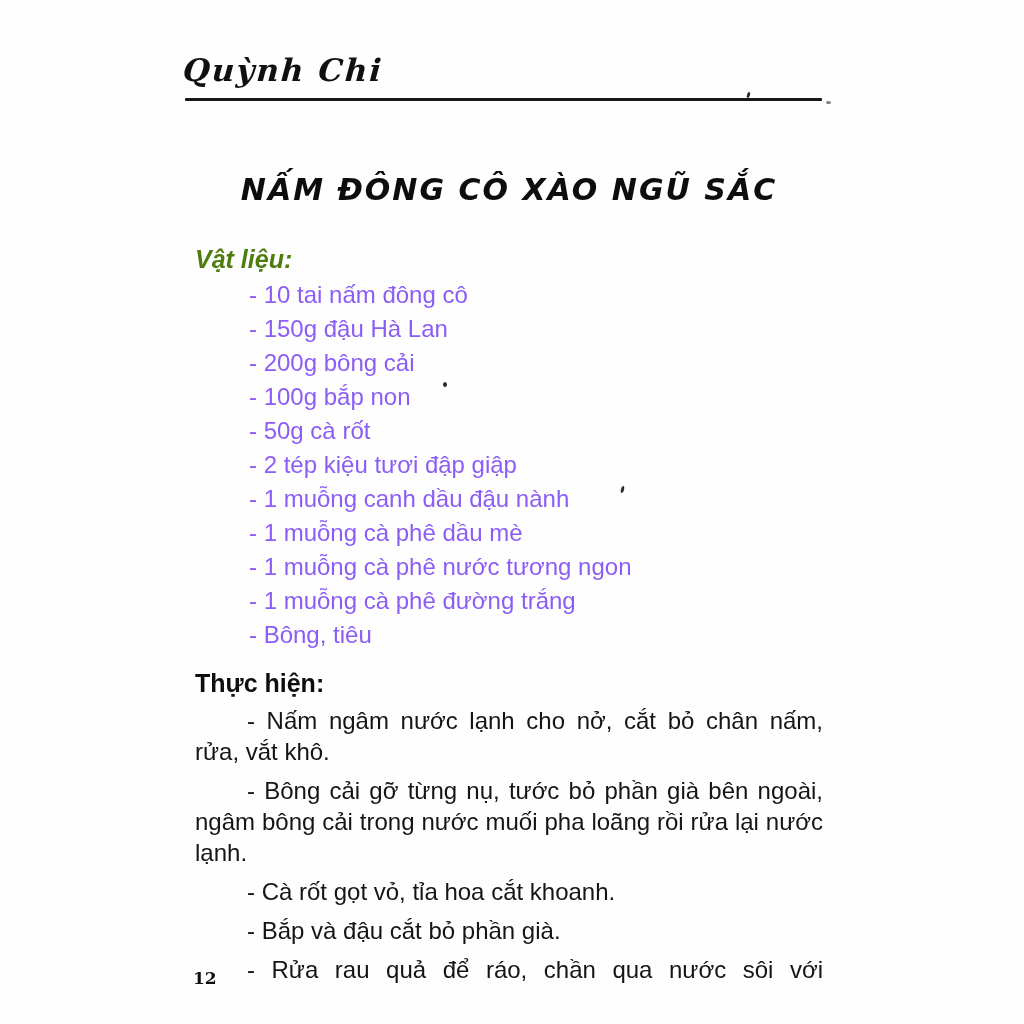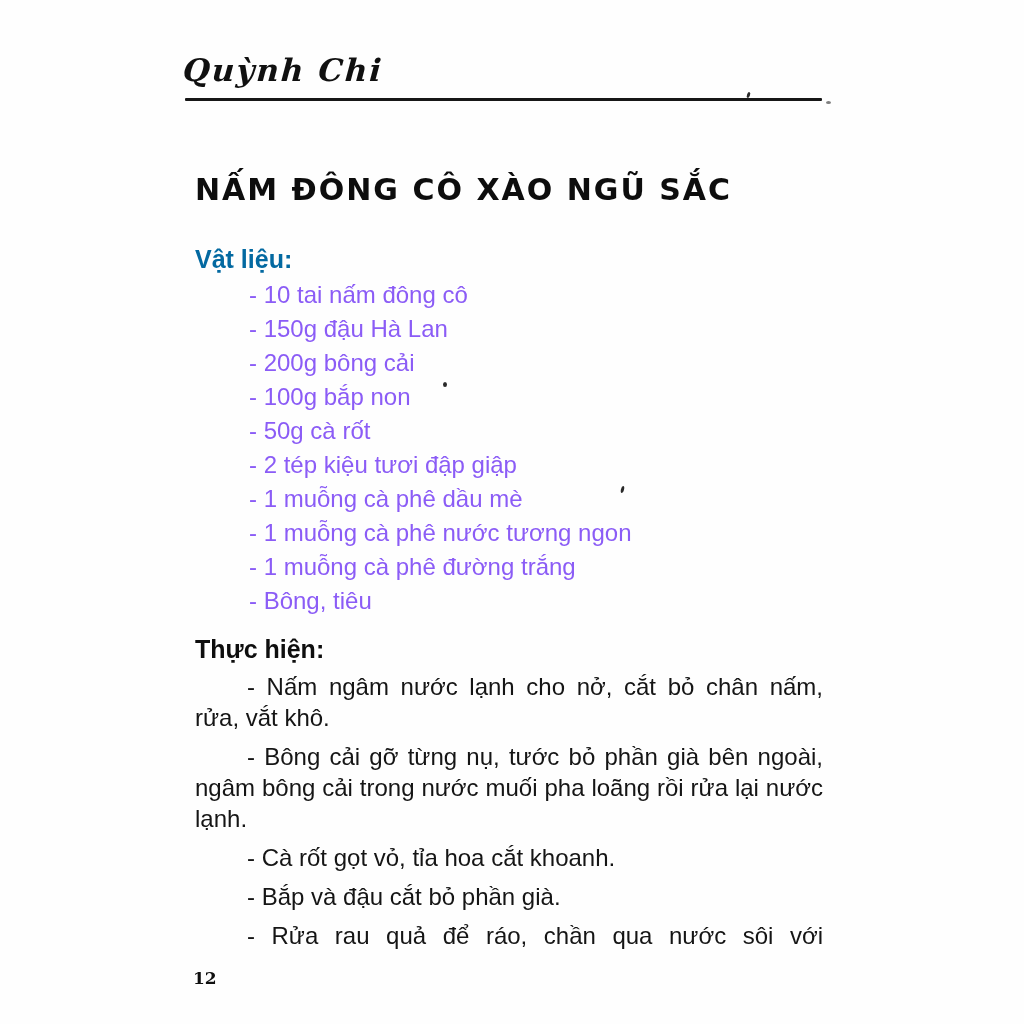--- a/index.html
+++ b/index.html
@@ -40,33 +40,35 @@
   }
   
   .content {
     position: absolute;
     left: 195px;
     top: 172px;
     width: 628px;
   }
   .recipe-title {
     margin: 0 0 38px 0;
-    text-align: left;
+    text-align: center;
     font-family: "DejaVu Sans", sans-serif;
     font-weight: 800;
     font-size: 30px;
     letter-spacing: 2px;
     color: #0d0d0d;
     white-space: nowrap;
+    font-style: italic;
   }
   .section-heading {
     margin: 0 0 4px 0;
     font-size: 25px;
     font-weight: bold;
-    color: #0369a1;
+    color: #4d7c0f;
+    font-style: italic;
   }
   .ingredient-list {
     list-style: none;
     margin: 2px 0 6px 0;
     padding: 0 0 0 54px;
     font-size: 24px;
     line-height: 34px;
     color: #8b5cf6;
   }
   .steps-heading {
@@ -121,20 +123,21 @@
 
     <h2 class="section-heading">Vật liệu:</h2>
 
     <ul class="ingredient-list">
       <li>- 10 tai nấm đông cô</li>
       <li>- 150g đậu Hà Lan</li>
       <li>- 200g bông cải</li>
       <li>- 100g bắp non</li>
       <li>- 50g cà rốt</li>
       <li>- 2 tép kiệu tươi đập giập</li>
+      <li>- 1 muỗng canh dầu đậu nành</li>
       <li>- 1 muỗng cà phê dầu mè</li>
       <li>- 1 muỗng cà phê nước tương ngon</li>
       <li>- 1 muỗng cà phê đường trắng</li>
       <li>- Bông, tiêu</li>
     </ul>
 
     <h2 class="steps-heading">Thực hiện:</h2>
 
     <p class="step-para">- Nấm ngâm nước lạnh cho nở, cắt bỏ chân nấm, rửa, vắt khô.</p>
 

